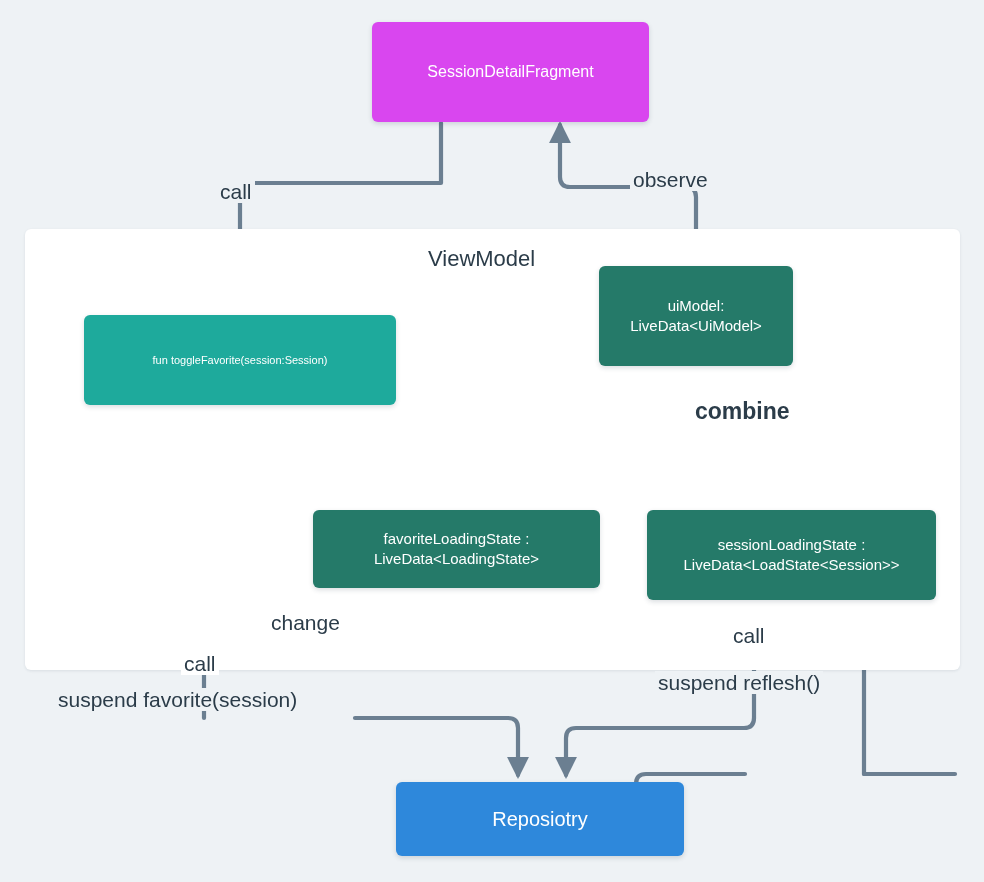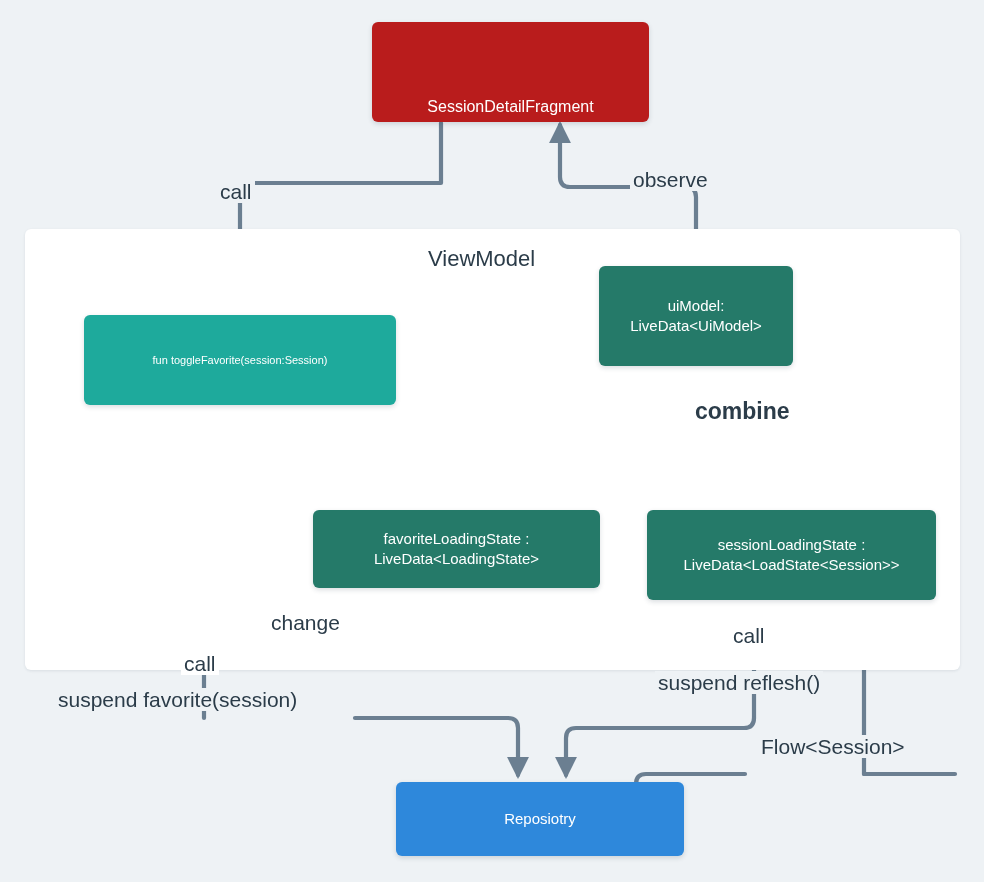--- a/index.html
+++ b/index.html
@@ -34,24 +34,24 @@
     box-shadow: 0 2px 5px rgba(30,50,70,0.16);
     display: flex;
     align-items: center;
     justify-content: center;
     text-align: center;
     color: #ffffff;
     line-height: 1.35;
     box-sizing: border-box;
     padding: 4px 10px;
   }
-  .node-orange { background: #b91c1c; font-size: 16px; align-items: flex-end; }
+  .node-orange { background: #d946ef; font-size: 16px; }
   .node-teal   { background: #1eaa9c; font-size: 11px; }
   .node-green  { background: #257a69; font-size: 15px; }
-  .node-blue   { background: #2e88db; font-size: 15px; }
+  .node-blue   { background: #2e88db; font-size: 20px; }
 
   .edge-label {
     position: absolute;
     color: #2b3c49;
     font-size: 21px;
     white-space: nowrap;
     background: transparent;
   }
   .panel-title {
     position: absolute;
@@ -161,17 +161,14 @@
   </div>
 
   <div class="edge-label" style="left:730px; top:624px;">
     <span class="lbl-chip-white">call</span>
   </div>
 
   <div class="edge-label" style="left:655px; top:671px;">
     <span class="lbl-chip">suspend reflesh()</span>
   </div>
 
-  <div class="edge-label" style="left:758px; top:735px;">
-    <span class="lbl-chip">Flow&lt;Session&gt;</span>
-  </div>
 
 </div>
 
 </body></html>

